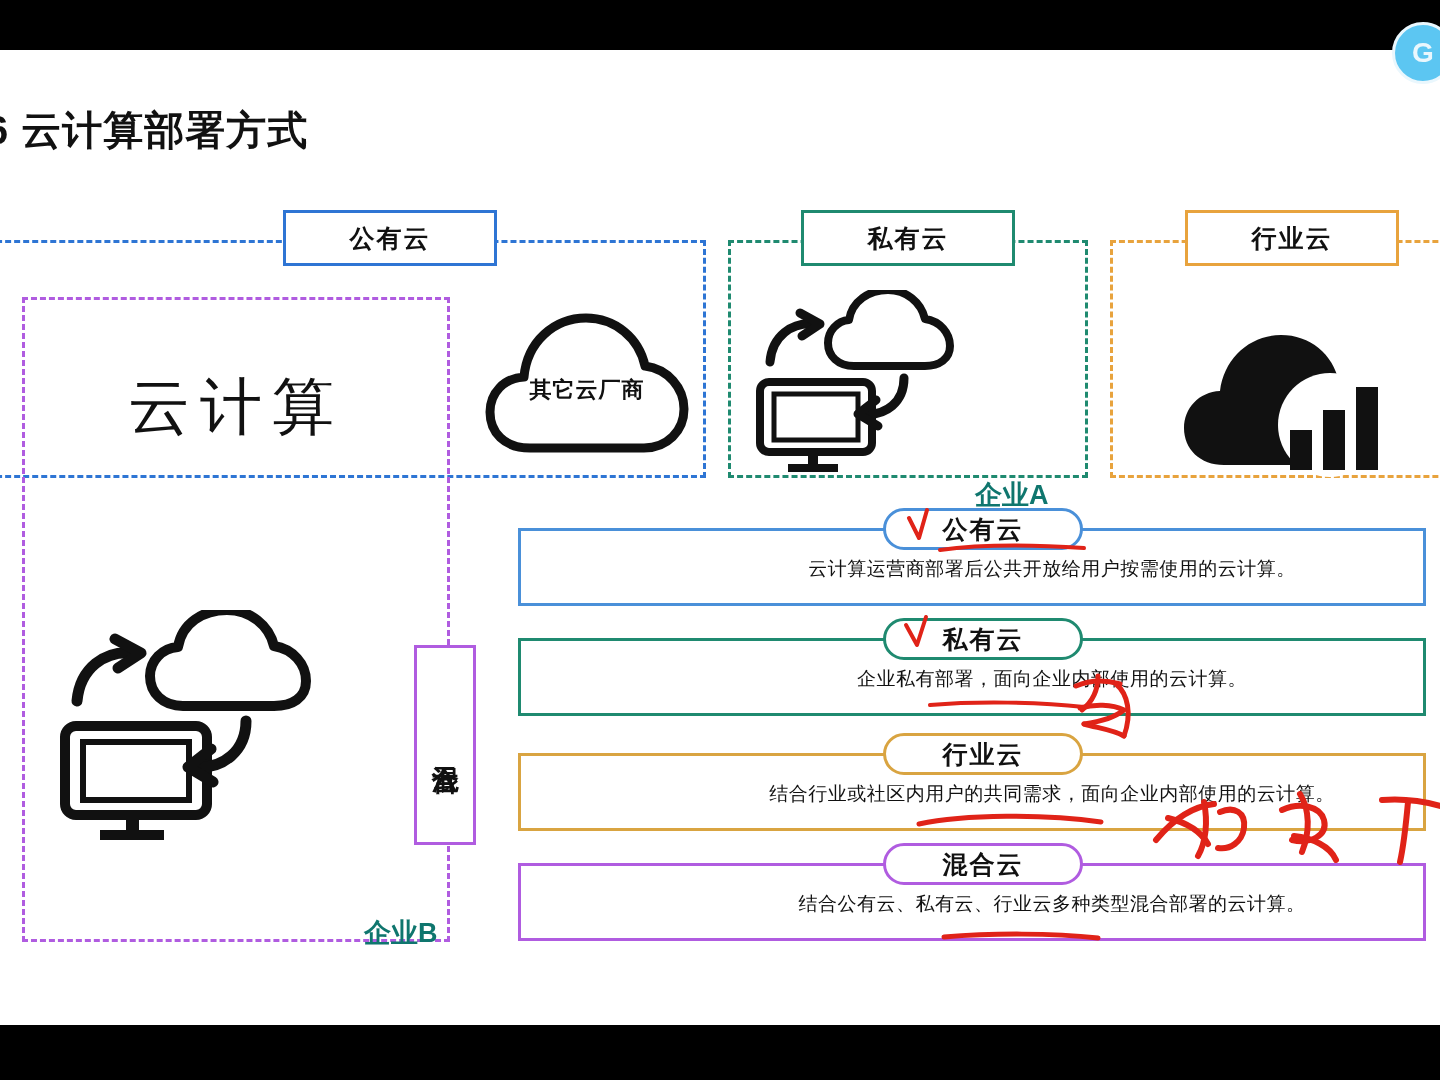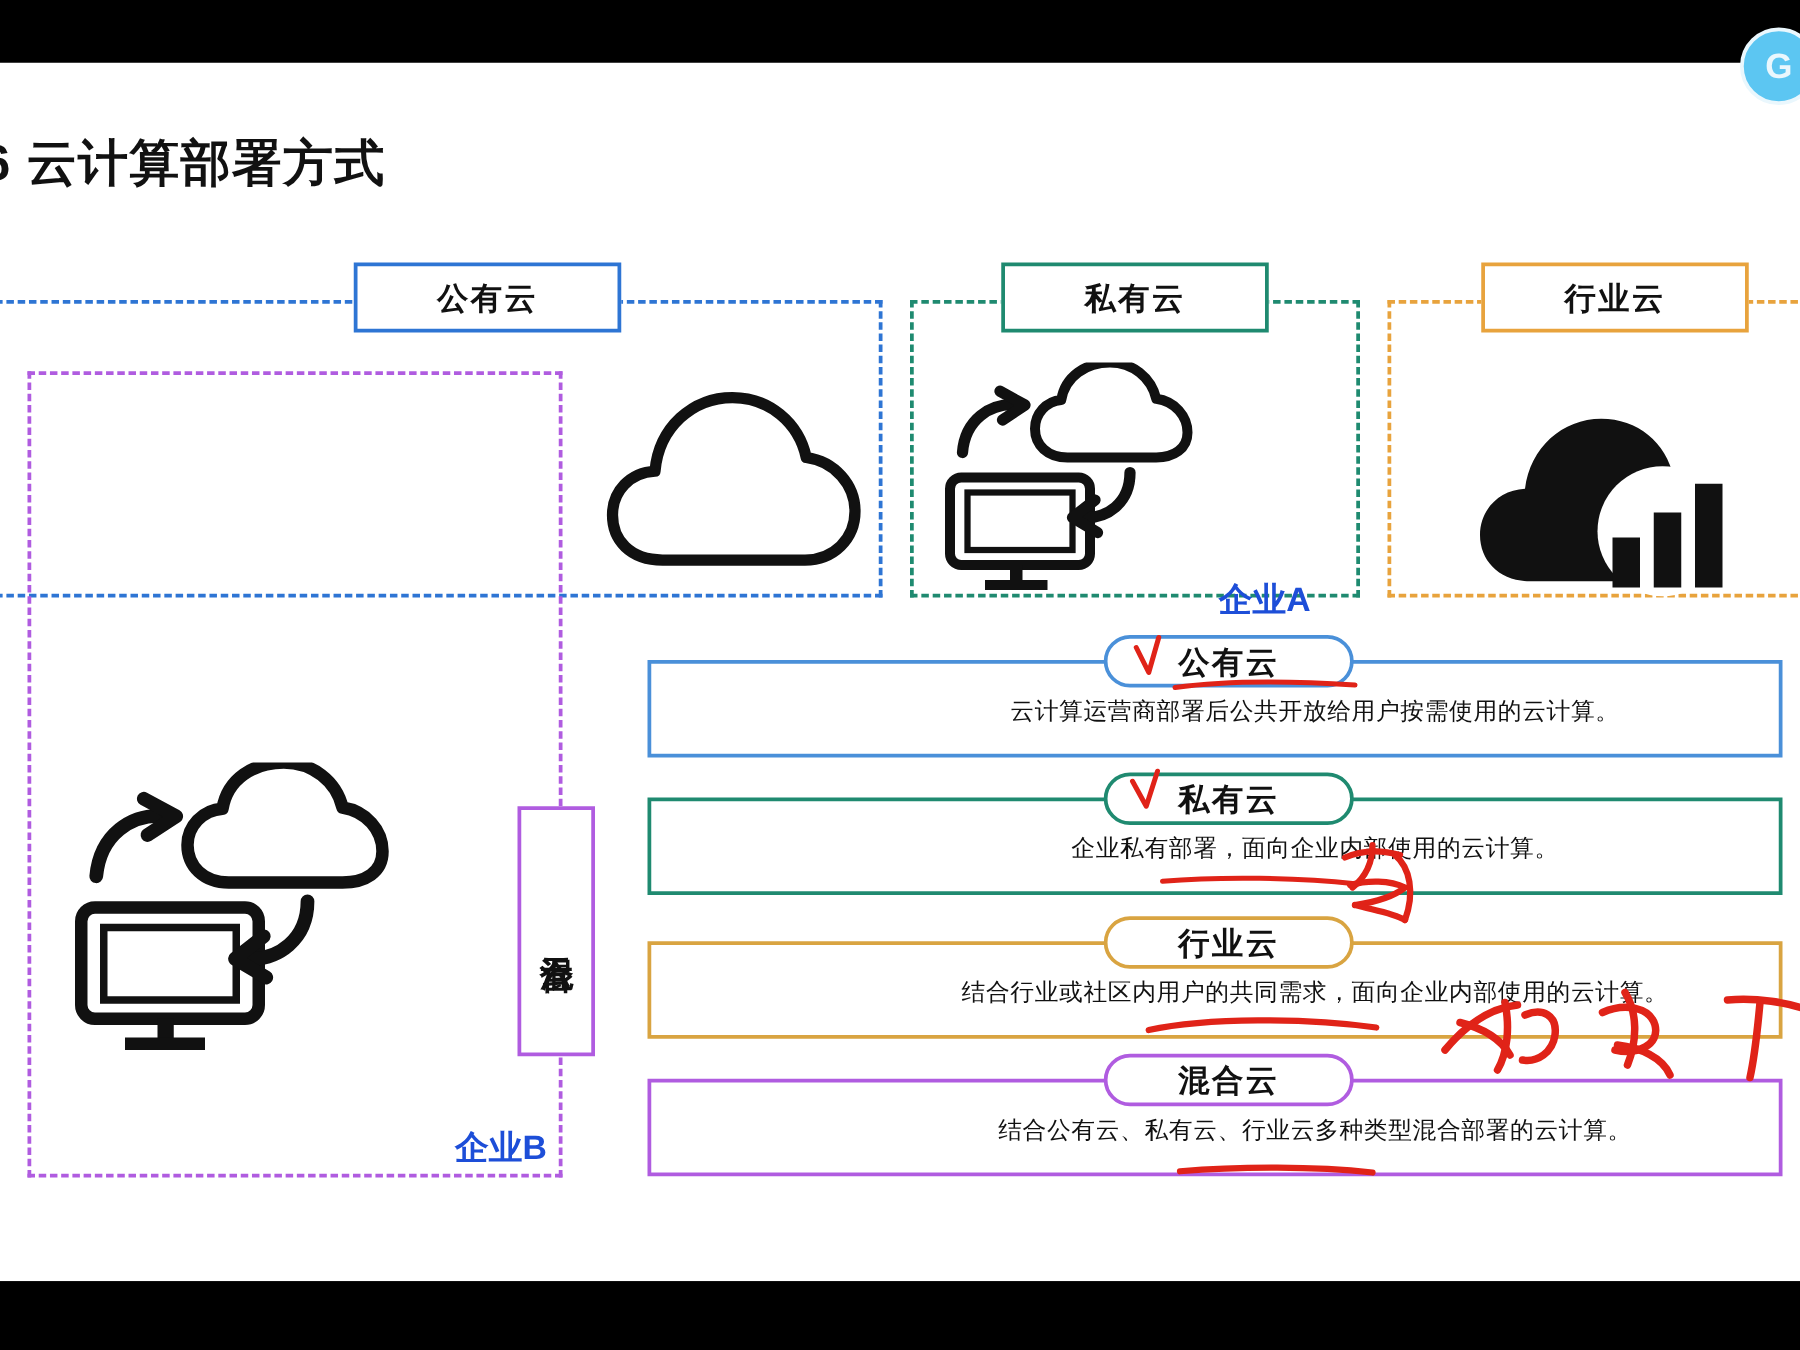--- a/index.html
+++ b/index.html
@@ -43,21 +43,21 @@
               font-size:62px;color:#111;letter-spacing:10px;}
 
   
   #chip-hybrid{position:absolute;left:414px;top:595px;width:62px;height:200px;
                box-sizing:border-box;border:3px solid #b05ce0;background:#fff;z-index:14;
                display:flex;align-items:center;justify-content:center;}
   #chip-hybrid .vtext{font-size:27px;font-weight:700;color:#111;line-height:1.06;
                       writing-mode:vertical-rl;letter-spacing:1px;}
 
   
-  .ent{position:absolute;font-size:27px;font-weight:700;color:#1d4ed8;z-index:14;}
+  .ent{position:absolute;font-size:27px;font-weight:700;color:#0f766e;z-index:14;margin-top:15px;}
   #ent-a{left:975px;top:412px;}
   #ent-b{left:364px;top:850px;}
 
   
   .icon{position:absolute;}
   #ico-othercloud{left:482px;top:250px;width:210px;height:160px;}
   #othercloud-label{position:absolute;left:482px;top:325px;width:210px;text-align:center;
                     font-size:22px;font-weight:700;color:#111;letter-spacing:1px;}
   #ico-entA{left:752px;top:240px;width:240px;height:185px;}
   #ico-industry{left:1180px;top:275px;width:210px;height:155px;}
@@ -101,27 +101,29 @@
 
     <div class="region" id="reg-public"></div>
     <div class="region" id="reg-private"></div>
     <div class="region" id="reg-industry"></div>
     <div class="region" id="reg-cloud"></div>
 
     <div class="chip" id="chip-public">公有云</div>
     <div class="chip" id="chip-private">私有云</div>
     <div class="chip" id="chip-industry">行业云</div>
 
+    <div id="cloud-word">云计算</div>
 
     <div class="icon" id="ico-othercloud">
       <svg width="210" height="160" viewBox="0 0 210 160">
         <path d="M48 148 C22 148 8 132 8 112 C8 93 22 78 42 77 C45 42 72 18 104 18
                  C133 18 157 38 163 66 C186 69 202 88 202 109 C202 131 185 148 162 148 Z" fill="#fff" stroke="#111" stroke-width="9" stroke-linejoin="round"></path>
       </svg>
     </div>
+    <div id="othercloud-label">其它云厂商</div>
 
     <div class="icon" id="ico-entA">
       <svg width="240" height="185" viewBox="0 0 240 185">
         <path d="M102 76 C86 76 76 66 76 53 C76 41 85 31 97 30 C100 11 117 0 136 0
                  C154 0 169 12 173 29 C188 31 198 43 198 56 C198 69 187 76 173 76 Z" fill="#fff" stroke="#111" stroke-width="8" stroke-linejoin="round"></path>
         <rect x="8" y="92" width="112" height="70" rx="9" fill="#fff" stroke="#111" stroke-width="8"></rect>
         <rect x="22" y="104" width="84" height="46" fill="#fff" stroke="#111" stroke-width="5"></rect>
         <rect x="56" y="162" width="10" height="14" fill="#111"></rect>
         <rect x="36" y="174" width="50" height="8" fill="#111"></rect>
         <path d="M18 72 C20 46 40 32 62 34" fill="none" stroke="#111" stroke-width="9" stroke-linecap="round"></path>

